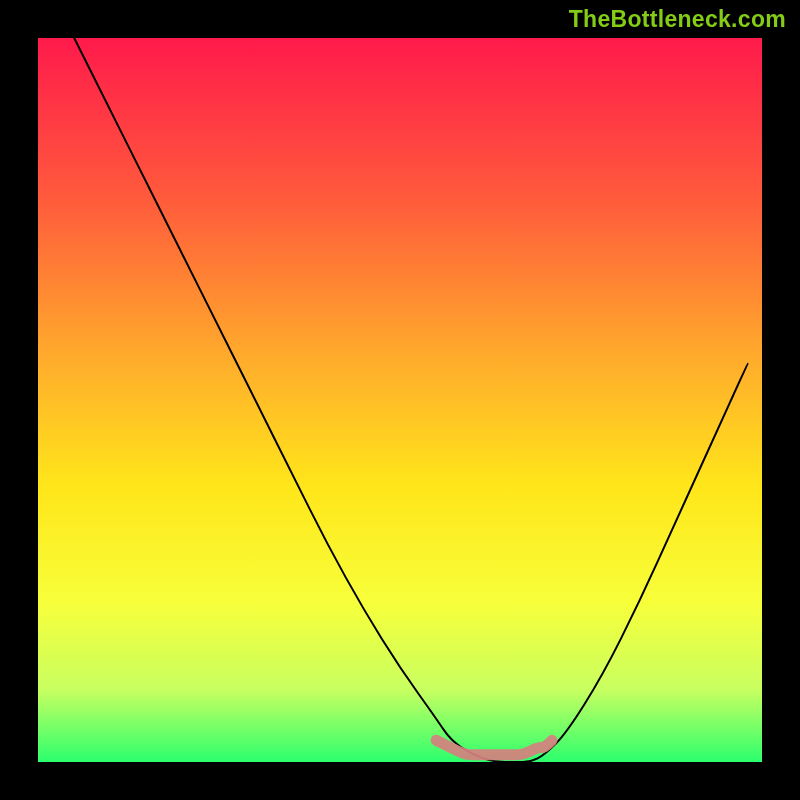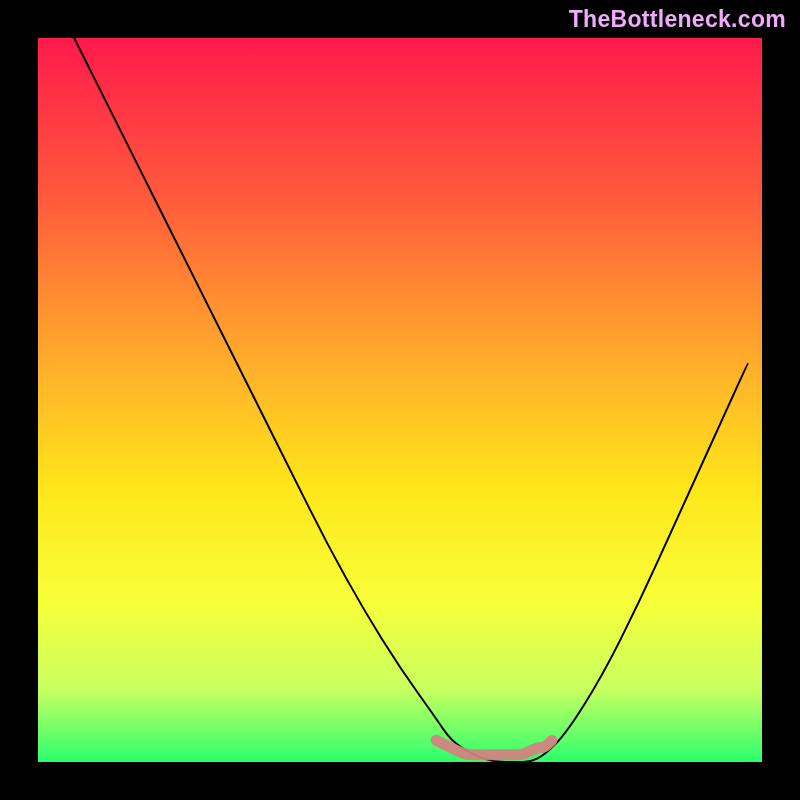--- a/index.html
+++ b/index.html
@@ -16,21 +16,21 @@
     left: 0;
     top: 0;
     width: 800px;
     height: 800px;
     background: #000;
   }
   .watermark {
     position: absolute;
     top: 6px;
     right: 14px;
-    color: #f0abfc;
+    color: #84cc16;
     font-size: 23px;
     font-weight: 600;
     letter-spacing: 0.3px;
     user-select: none;
   }
   svg {
     position: absolute;
     left: 0;
     top: 0;
   }

